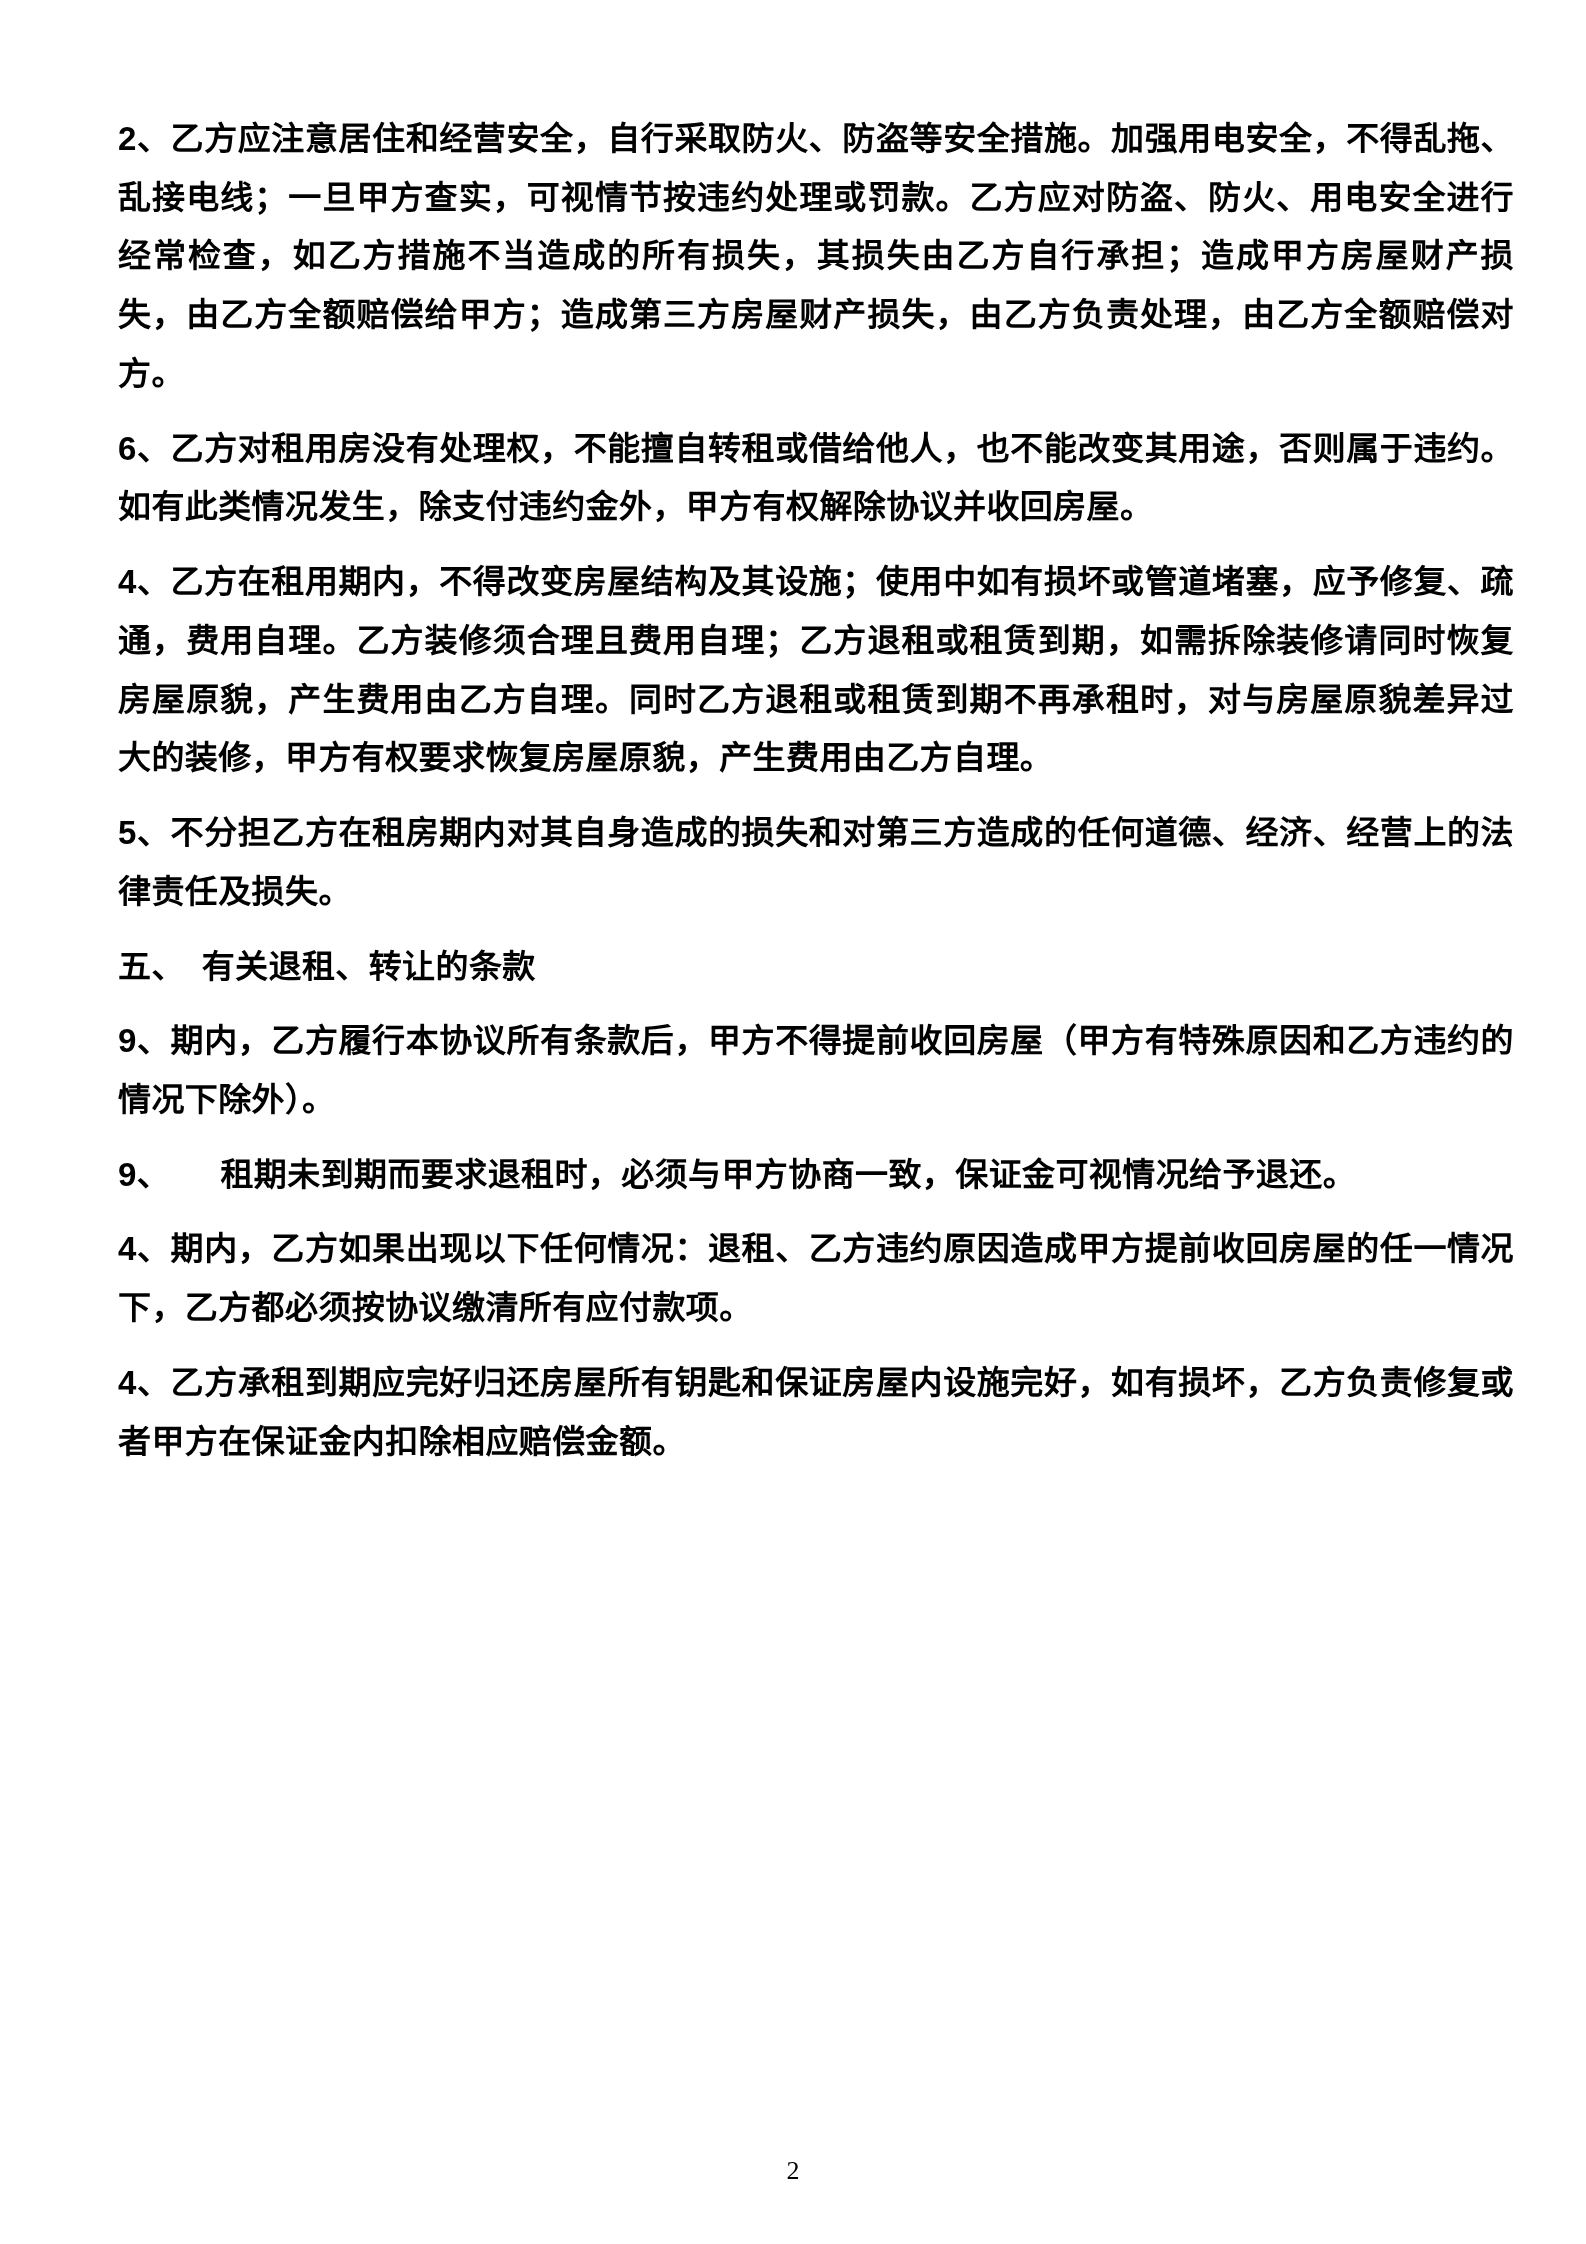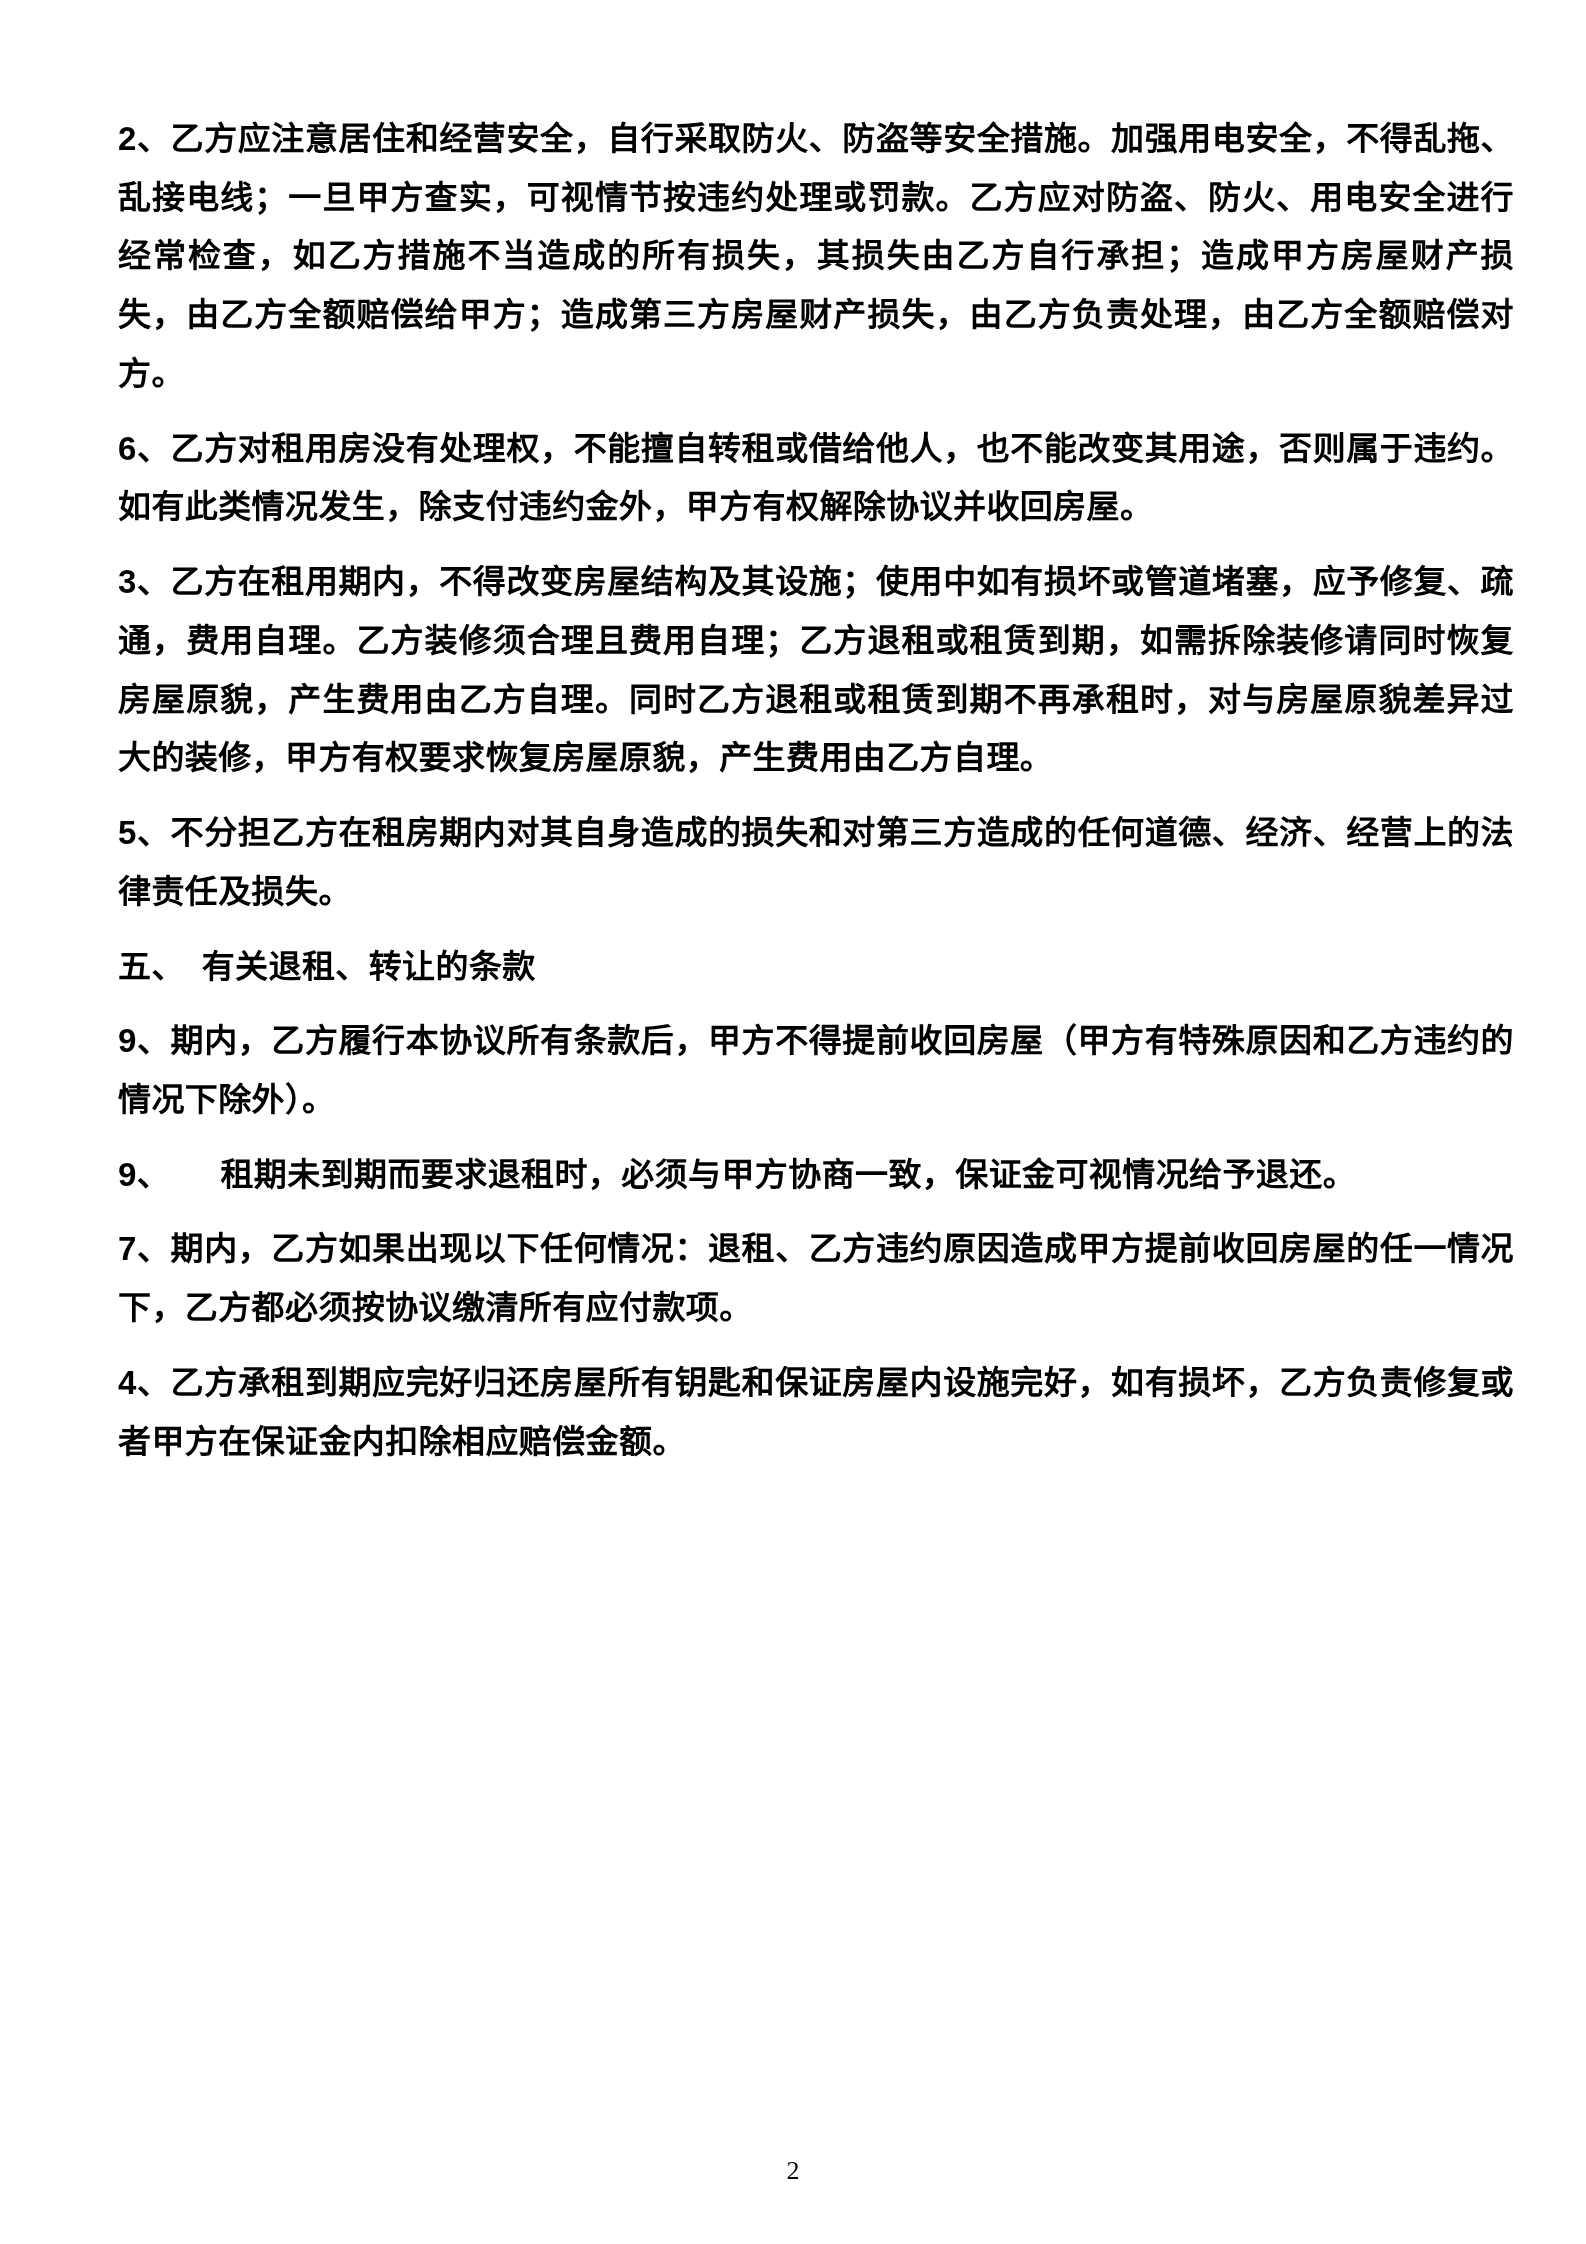--- a/index.html
+++ b/index.html
@@ -54,22 +54,22 @@
     font-family: "Liberation Serif", "DejaVu Serif", serif;
   }
 </style>
 </head>
 <body>
 
 <div class="page">
   <div class="doc-body">
     <p class="para">2、乙方应注意居住和经营安全，自行采取防火、防盗等安全措施。加强用电安全，不得乱拖、乱接电线；一旦甲方查实，可视情节按违约处理或罚款。乙方应对防盗、防火、用电安全进行经常检查，如乙方措施不当造成的所有损失，其损失由乙方自行承担；造成甲方房屋财产损失，由乙方全额赔偿给甲方；造成第三方房屋财产损失，由乙方负责处理，由乙方全额赔偿对方。</p>
     <p class="para">6、乙方对租用房没有处理权，不能擅自转租或借给他人，也不能改变其用途，否则属于违约。如有此类情况发生，除支付违约金外，甲方有权解除协议并收回房屋。</p>
-    <p class="para">3、乙方在租用期内，不得改变房屋结构及其设施；使用中如有损坏或管道堵塞，应予修复、疏通，费用自理。乙方装修须合理且费用自理；乙方退租或租赁到期，如需拆除装修请同时恢复房屋原貌，产生费用由乙方自理。同时乙方退租或租赁到期不再承租时，对与房屋原貌差异过大的装修，甲方有权要求恢复房屋原貌，产生费用由乙方自理。</p>
+    <p class="para">4、乙方在租用期内，不得改变房屋结构及其设施；使用中如有损坏或管道堵塞，应予修复、疏通，费用自理。乙方装修须合理且费用自理；乙方退租或租赁到期，如需拆除装修请同时恢复房屋原貌，产生费用由乙方自理。同时乙方退租或租赁到期不再承租时，对与房屋原貌差异过大的装修，甲方有权要求恢复房屋原貌，产生费用由乙方自理。</p>
     <p class="para">5、不分担乙方在租房期内对其自身造成的损失和对第三方造成的任何道德、经济、经营上的法律责任及损失。</p>
     <p class="para section-heading">五、　有关退租、转让的条款</p>
     <p class="para">9、期内，乙方履行本协议所有条款后，甲方不得提前收回房屋（甲方有特殊原因和乙方违约的情况下除外）。</p>
     <p class="para indent-wide">9、　　租期未到期而要求退租时，必须与甲方协商一致，保证金可视情况给予退还。</p>
-    <p class="para">7、期内，乙方如果出现以下任何情况：退租、乙方违约原因造成甲方提前收回房屋的任一情况下，乙方都必须按协议缴清所有应付款项。</p>
+    <p class="para">4、期内，乙方如果出现以下任何情况：退租、乙方违约原因造成甲方提前收回房屋的任一情况下，乙方都必须按协议缴清所有应付款项。</p>
     <p class="para">4、乙方承租到期应完好归还房屋所有钥匙和保证房屋内设施完好，如有损坏，乙方负责修复或者甲方在保证金内扣除相应赔偿金额。</p>
   </div>
   <div class="page-number">2</div>
 </div>
 
 </body></html>

